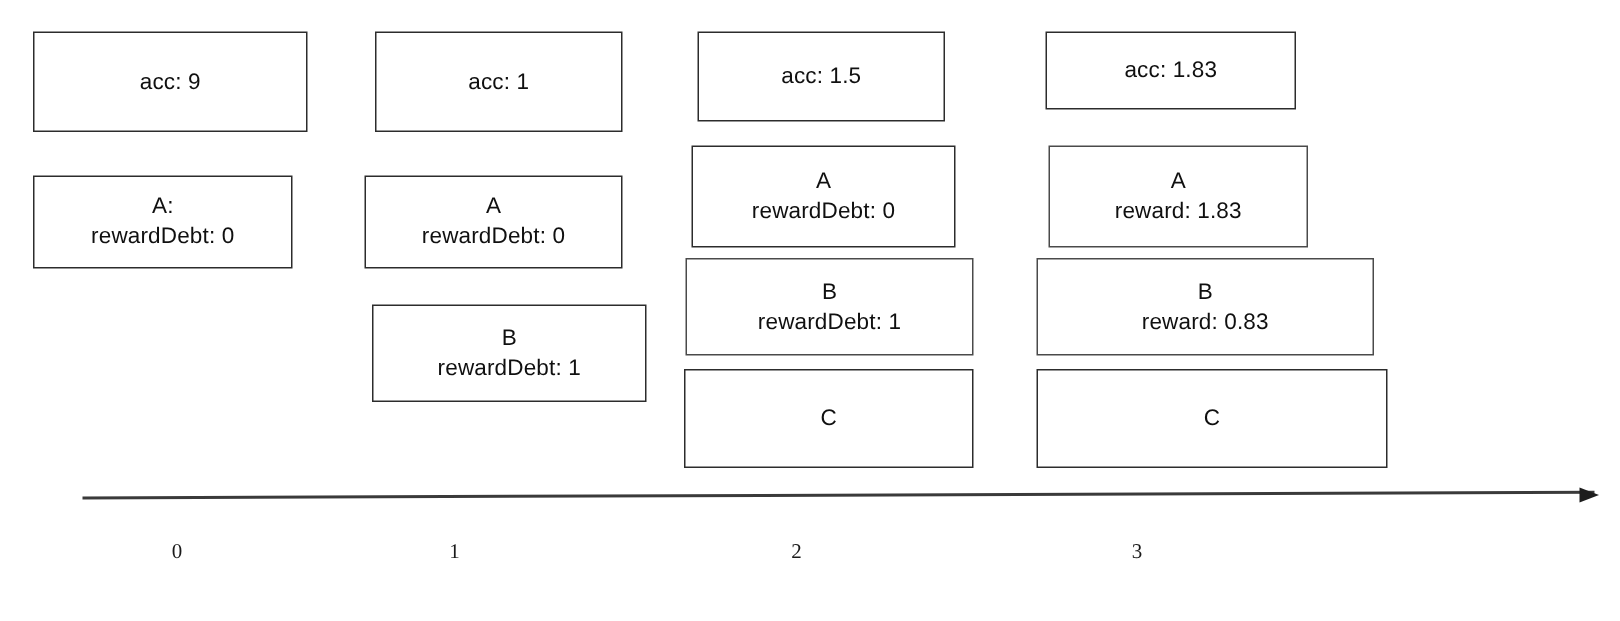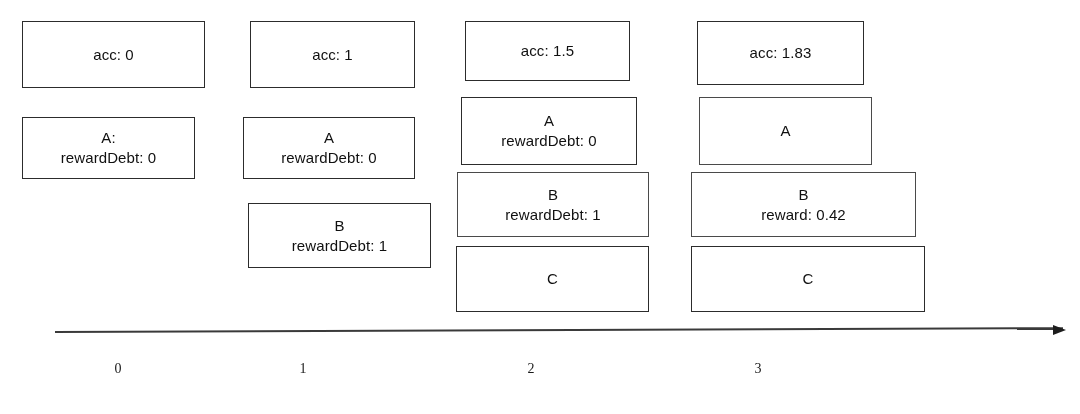--- a/index.html
+++ b/index.html
@@ -74,21 +74,21 @@
     width: 30px;
     font-family: "Liberation Serif", serif;
   }
 </style>
 </head>
 <body>
 
 <div id="canvas">
 
   <div class="node one-line" style="left:22px; top:21px; width:183px; height:67px;">
-    <span class="ln">acc: 0</span>
+    <span class="ln">acc: 9</span>
   </div>
 
   <div class="node" style="left:22px; top:117px; width:173px; height:62px;">
     <span class="ln">A:</span>
     <span class="ln">rewardDebt: 0</span>
   </div>
 
   <div class="node one-line" style="left:250px; top:21px; width:165px; height:67px;">
     <span class="ln">acc: 1</span>
   </div>
@@ -114,31 +114,32 @@
 
   <div class="node soft" style="left:457px; top:172px; width:192px; height:65px;">
     <span class="ln">B</span>
     <span class="ln">rewardDebt: 1</span>
   </div>
 
   <div class="node" style="left:456px; top:246px; width:193px; height:66px;">
     <span class="ln">C</span>
   </div>
 
-  <div class="node one-line" style="left:697px; top:21px; width:167px; height:64px;">
+  <div class="node one-line" style="left:697px; top:21px; width:167px; height:52px;">
     <span class="ln">acc: 1.83</span>
   </div>
 
   <div class="node soft" style="left:699px; top:97px; width:173px; height:68px;">
     <span class="ln">A</span>
+    <span class="ln">reward: 1.83</span>
   </div>
 
   <div class="node soft" style="left:691px; top:172px; width:225px; height:65px;">
     <span class="ln">B</span>
-    <span class="ln">reward: 0.42</span>
+    <span class="ln">reward: 0.83</span>
   </div>
 
   <div class="node" style="left:691px; top:246px; width:234px; height:66px;">
     <span class="ln">C</span>
   </div>
 
   <div class="axis-line" style="left:55px; top:331px; width:1008px; height:1.6px;
               transform: rotate(-0.22deg); transform-origin: left center;"></div>
   <div class="axis-arrow" style="left:1053px; top:325px;"></div>
 

